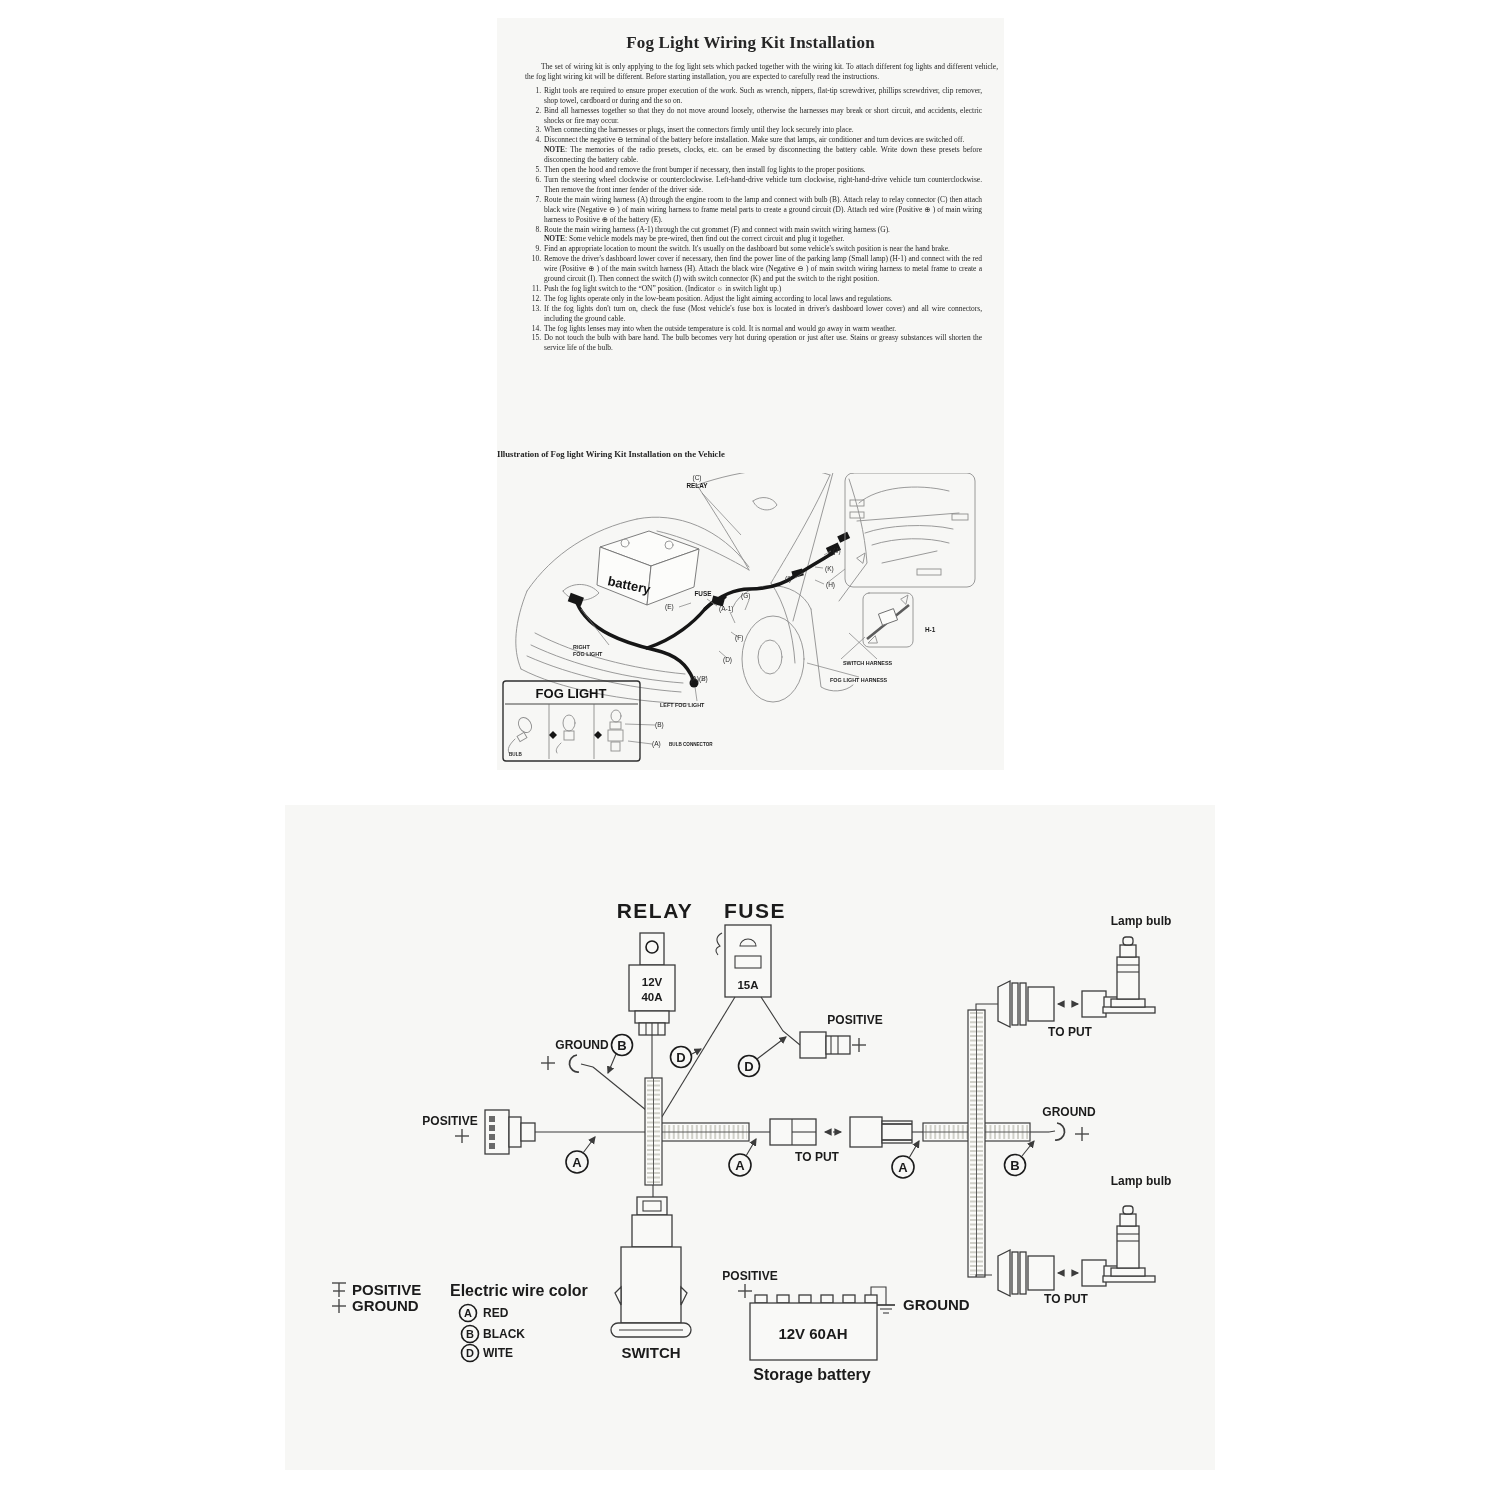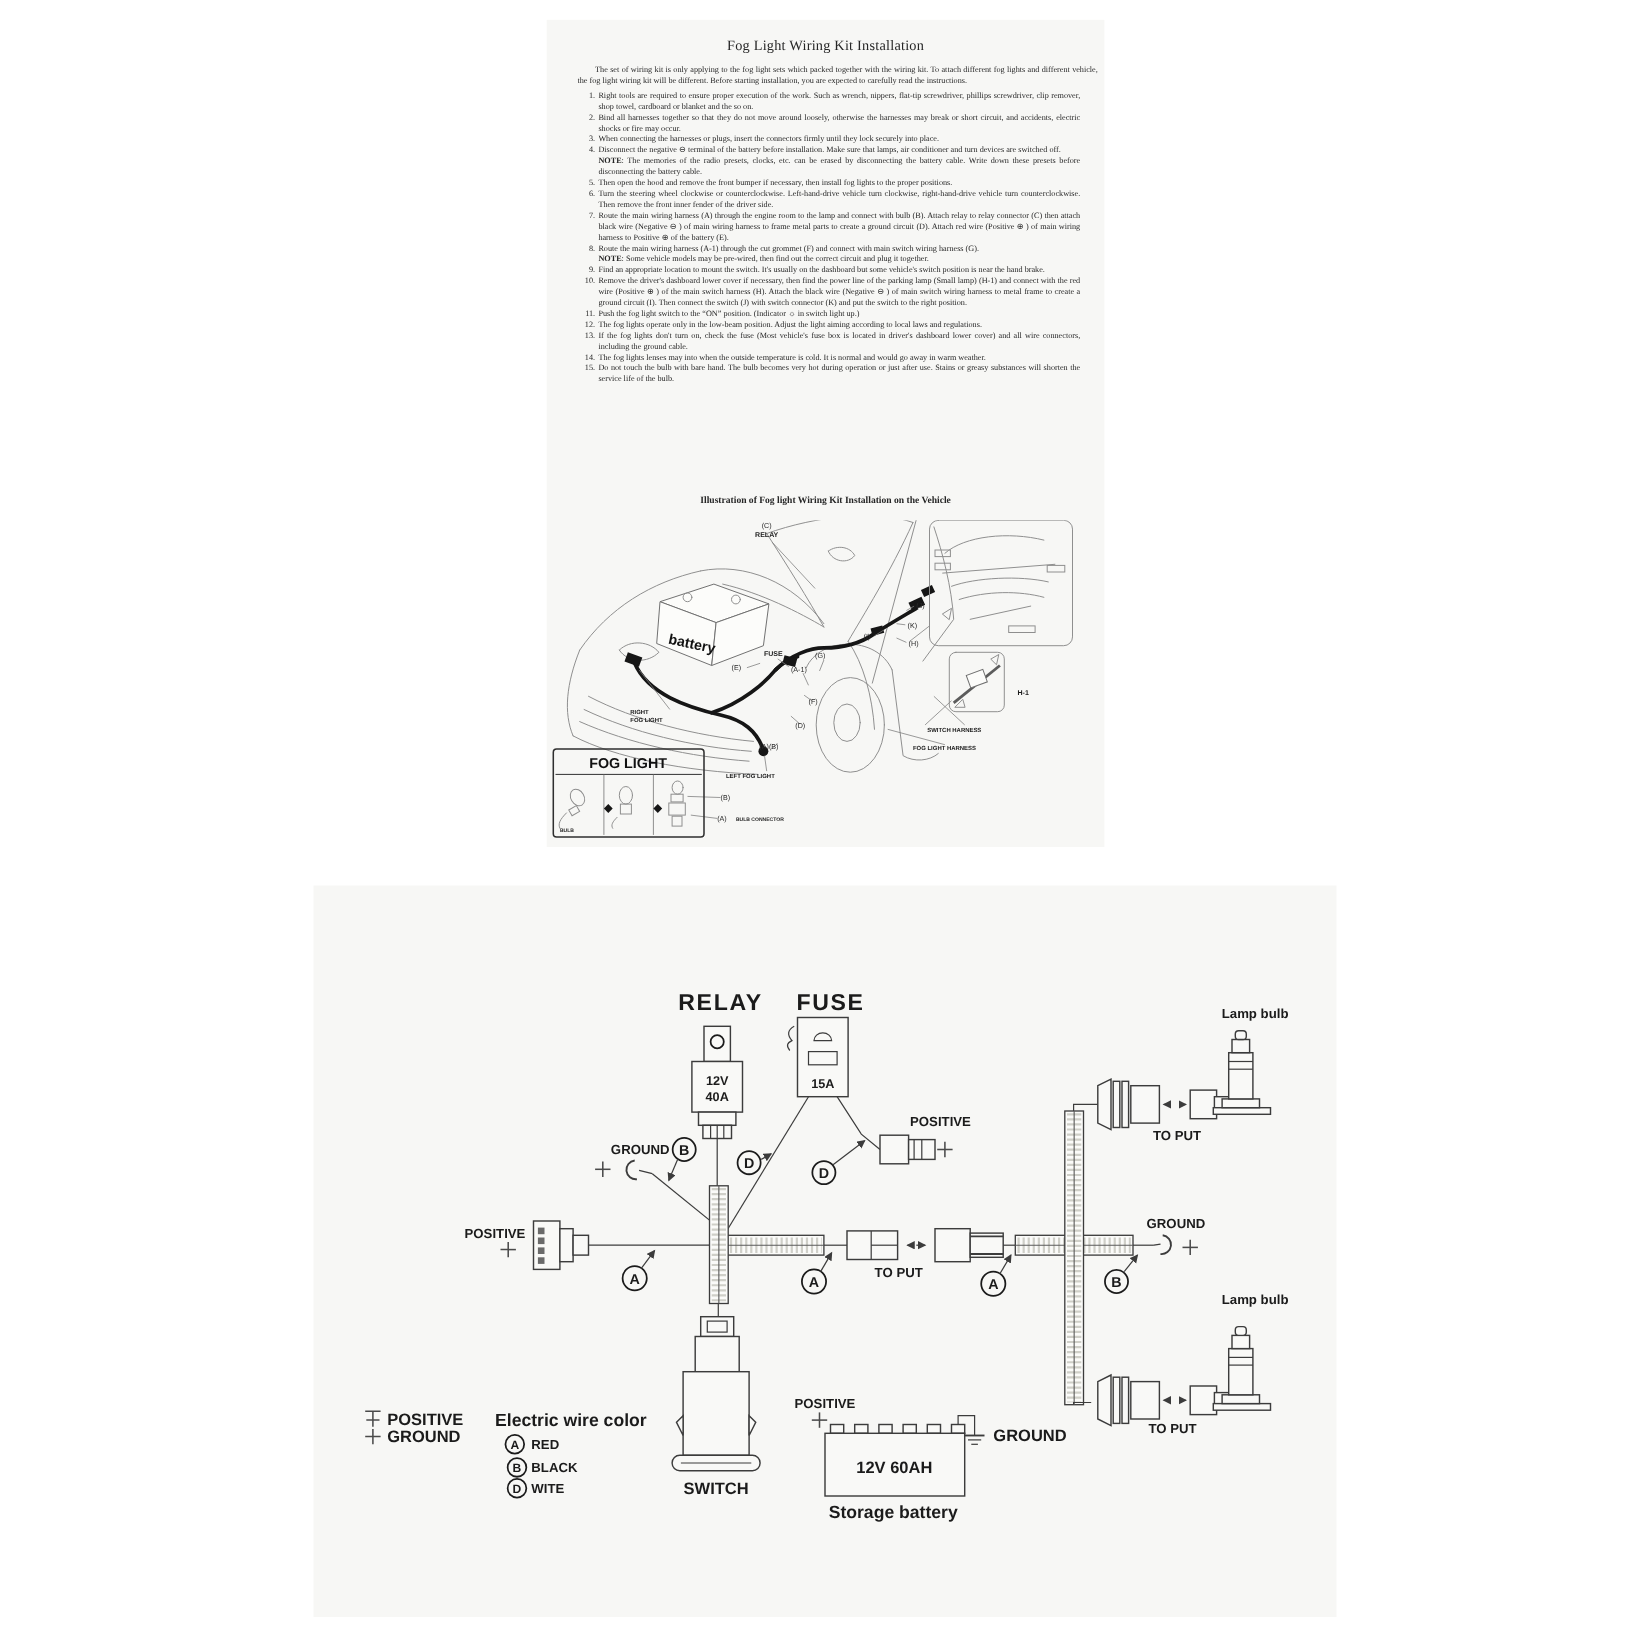--- a/index.html
+++ b/index.html
@@ -4,28 +4,28 @@
 <style>
   html,body{margin:0;padding:0}
   body{width:1500px;height:1500px;background:#ffffff;position:relative;
        font-family:"Liberation Serif",serif;color:#262626}
   .sheet{position:absolute;background:#f7f7f5}
   #sheet1{left:497px;top:18px;width:507px;height:752px}
   #sheet2{left:285px;top:805px;width:930px;height:665px}
 
   
   .txt-block{position:absolute;top:0;left:0;width:507px;height:454px;overflow:hidden}
-  h1.title{margin:15px 0 0;font-size:13px;font-weight:normal;text-align:center;letter-spacing:.2px}
+  h1.title{margin:15px 0 0;font-size:17px;font-weight:bold;text-align:center;letter-spacing:.2px}
   .intro{margin:9px 6px 4px 28px;font-size:7.45px;line-height:1.33;text-align:justify;text-indent:16px}
   .items{margin:3px 22px 0 47px;font-size:7.45px;line-height:1.33}
   .item{position:relative;text-align:justify}
   .item .no{position:absolute;left:-17px;width:14px;text-align:right}
   .note{text-align:justify}
   .nl{font-weight:bold}
-  h2.ill{position:absolute;top:431px;left:0;width:100%;margin:0;font-size:8.7px;font-weight:bold;text-align:center}
+  h2.ill{position:absolute;top:431px;left:0;width:100%;margin:0;font-size:8.7px;font-weight:bold;text-align:left}
   svg.car{position:absolute;top:455px;left:0}
 
   
   .sk{fill:none;stroke:#8e8e8e;stroke-width:.9;stroke-linecap:round}
   .sk2{fill:#fcfcfa;stroke:#6f6f6f;stroke-width:.9}
   .hz{fill:none;stroke:#161616;stroke-width:3.4;stroke-linecap:round}
   .blob{fill:#161616;stroke:none}
   .ld{fill:none;stroke:#7d7d7d;stroke-width:.7}
   .lb{font:6.5px "Liberation Sans",sans-serif;fill:#2a2a2a}
   .lbb{font:bold 6.4px "Liberation Sans",sans-serif;fill:#1c1c1c}
@@ -52,21 +52,21 @@
   .crc{fill:none;stroke:#1b1b1b;stroke-width:1.6}
 </style>
 </head>
 <body>
 
 <section id="sheet1" class="sheet">
   <div class="txt-block">
     <h1 class="title">Fog Light Wiring Kit Installation</h1>
     <p class="intro">The set of wiring kit is only applying to the fog light sets which packed together with the wiring kit.  To attach different fog lights and different vehicle, the fog light wiring kit will be different.  Before starting installation, you are expected to carefully read the instructions.</p>
     <div class="items">
-      <div class="item"><span class="no">1.</span><span>Right tools are required to ensure proper execution of the work.  Such as wrench, nippers, flat-tip screwdriver, phillips screwdriver, clip remover, shop towel, cardboard or blanket and the so on.</span></div>
+      <div class="item"><span class="no">1.</span><span>Right tools are required to ensure proper execution of the work.  Such as wrench, nippers, flat-tip screwdriver, phillips screwdriver, clip remover, shop towel, cardboard or during and the so on.</span></div>
       <div class="item"><span class="no">2.</span><span>Bind all harnesses together so that they do not move around loosely, otherwise the harnesses may break or short circuit, and accidents, electric shocks or fire may occur.</span></div>
       <div class="item"><span class="no">3.</span><span>When connecting the harnesses or plugs, insert the connectors firmly until they lock securely into place.</span></div>
       <div class="item"><span class="no">4.</span><span>Disconnect the negative ⊖ terminal of the battery before installation.  Make sure that lamps, air conditioner and turn devices are switched off.</span>
         <div class="note"><span class="nl">NOTE</span><span>: The memories of the radio presets, clocks, etc. can be erased by disconnecting the battery cable.  Write down these presets before disconnecting the battery cable.</span></div>
       </div>
       <div class="item"><span class="no">5.</span><span>Then open the hood and remove the front bumper if necessary, then install fog lights to the proper positions.</span></div>
       <div class="item"><span class="no">6.</span><span>Turn the steering wheel clockwise or counterclockwise. Left-hand-drive vehicle turn clockwise, right-hand-drive vehicle turn counterclockwise. Then remove the front inner fender of the driver side.</span></div>
       <div class="item"><span class="no">7.</span><span>Route the main wiring harness (A) through the engine room to the lamp and connect with bulb (B).  Attach relay to relay connector (C) then attach black wire (Negative ⊖ ) of main wiring harness to frame metal parts to create a ground circuit (D). Attach red wire (Positive ⊕ ) of main wiring harness to Positive ⊕ of the battery (E).</span></div>
       <div class="item"><span class="no">8.</span><span>Route the main wiring harness (A-1) through the cut grommet (F) and connect with main switch wiring harness (G).</span>
         <div class="note"><span class="nl">NOTE</span><span>: Some vehicle models may be pre-wired, then find out the correct circuit and plug it together.</span></div>

